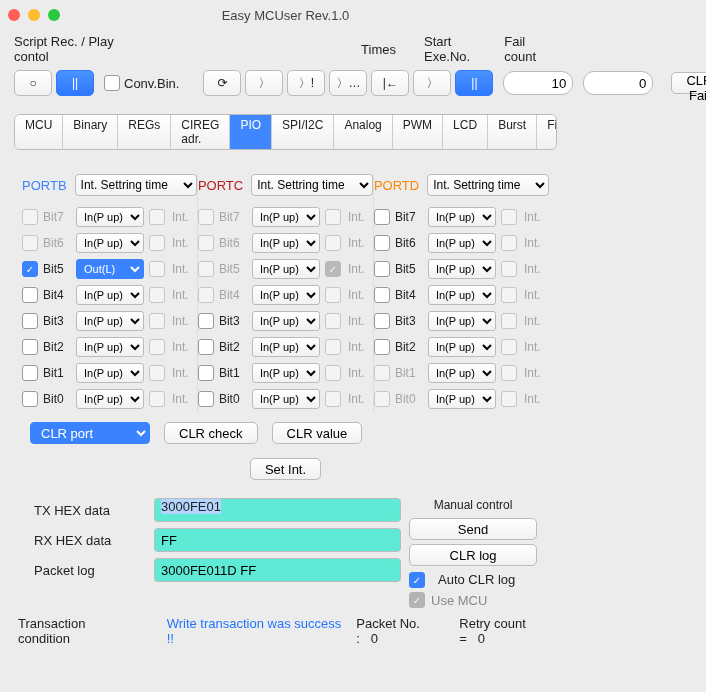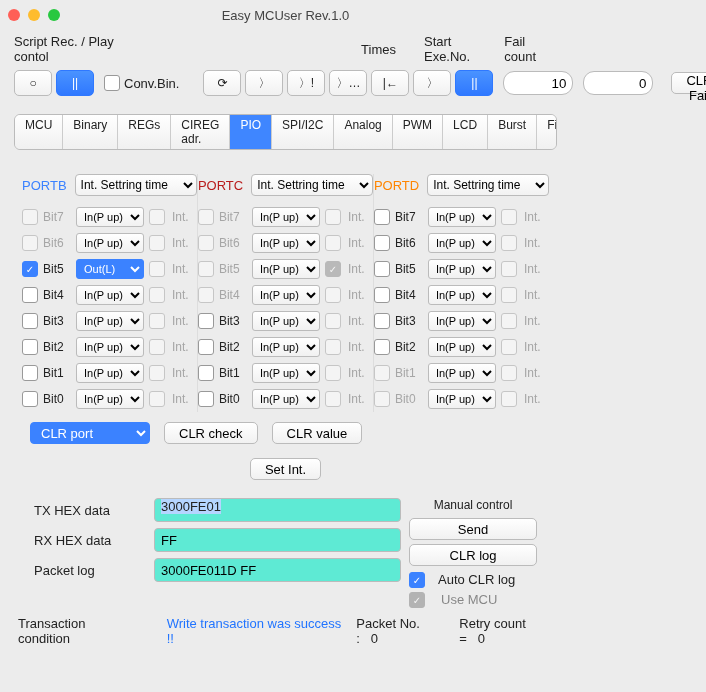--- a/index.html
+++ b/index.html
@@ -368,21 +368,21 @@
   </div>
  </div>
  <div class="manual">
   <div class="hdr">Manual control</div>
   <button class="wbtn">Send</button>
   <button class="wbtn">CLR log</button>
   <div style="display:flex;align-items:flex-start;gap:13px;margin-top:2px">
    <div class="cb checked"></div>
    <span>Auto CLR log</span>
   </div>
-  <div style="display:flex;align-items:flex-start;gap:16px;opacity:.5">
+  <div style="display:flex;align-items:center;gap:6px;opacity:.5">
    <div class="cb checked" style="filter:grayscale(1)"></div>
    <span>Use MCU</span>
   </div>
  </div>
 </div>
 
 <div class="footer">
  <span>Transaction condition</span>
  <span class="status">Write transaction was success !!</span>
  <div class="right">

